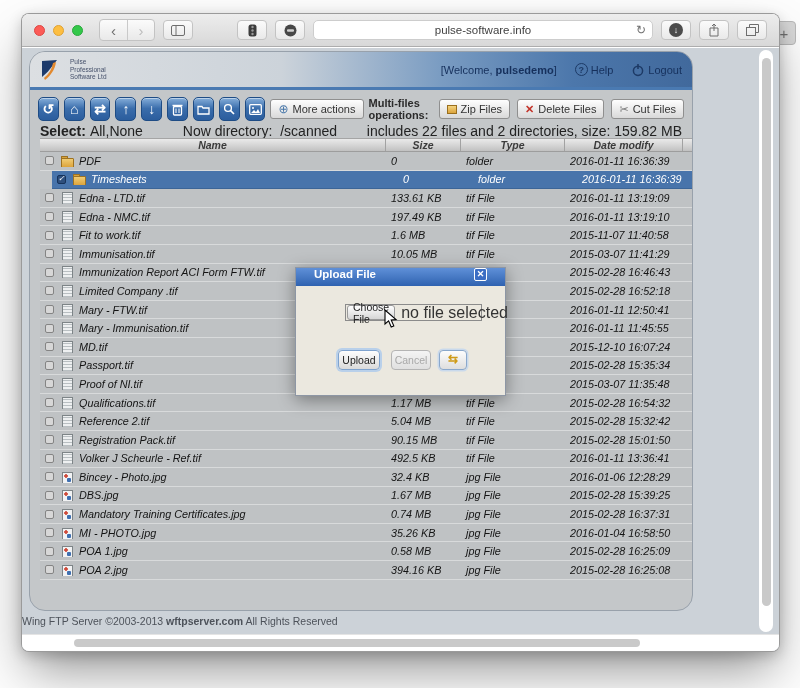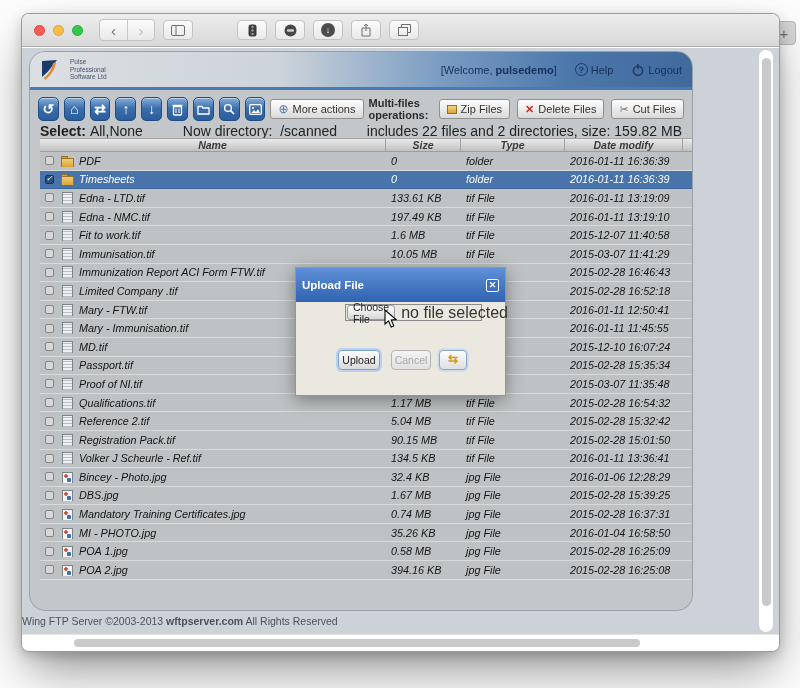--- a/index.html
+++ b/index.html
@@ -74,21 +74,21 @@
   
   .filetable { position:absolute; left:10px; top:86px; width:700px;font-style:italic; }
   .thead { display:flex; height:14px; background:linear-gradient(#eaeaea,#c1c1c1);
     border-top:1px solid #a5a5a5; border-bottom:1px solid #9d9d9d; }
   .th { font-size:10.5px; font-weight:bold; color:#3b3b3b; text-align:center; line-height:13px; border-right:1px solid #a2a2a2; }
   .c-name{ width:346px; } .c-size{ width:75px; } .c-type{ width:104px; } .c-date{ width:118px; } .c-extra{ flex:1; border-right:none; }
   .row { display:flex; height:18.6px; align-items:center; background:#bfc2c4; border-bottom:1px solid #d8dadb; color:#141414; }
   .row .cell { font-size:10.8px; overflow:hidden; white-space:nowrap; }
   .row .c-name { display:flex; align-items:center; padding-left:5px; }
   .row .c-size, .row .c-type, .row .c-date { padding-left:5px; }
-  .row.selected { background:#4874ab; color:#fff; border-bottom-color:#3c6597; }
+  .row.selected { background:#4874ab; color:#fff; border-bottom-color:#3c6597;margin-left:12px; }
   .cb { width:9px; height:9px; background:#d7d7d7; border:1px solid #848484; border-radius:2px; margin-right:7px; flex:none; }
   .cb.checked { background:#2e4f7d; border-color:#17335a; position:relative; }
   .cb.checked::after { content:"✓"; position:absolute; left:0px; top:-2px; color:#fff; font-size:8px; }
   .ficon { width:12px; height:12px; margin-right:6px; flex:none; position:relative; }
   .icon-folder::before { content:""; position:absolute; left:0; top:1px; width:5px; height:3px; background:#d8a33c; border:1px solid #9d7222; border-bottom:none; border-radius:1px 1px 0 0; }
   .icon-folder::after { content:""; position:absolute; left:0; top:3px; width:11px; height:8px; background:linear-gradient(#f0cc74,#dca43c); border:1px solid #9d7222; border-radius:1px; }
   .icon-tif::after { content:""; position:absolute; left:1px; top:0; width:9px; height:11px; border:1px solid #7d8487; background:
     repeating-linear-gradient(#eef0f1 0 1px, #b9bfc2 1px 2px, #eef0f1 2px 3px); }
   .icon-jpg::after { content:""; position:absolute; left:1px; top:1px; width:9px; height:10px; border:1px solid #7d8487;
     background:radial-gradient(circle at 3px 3px, #cf4a3a 0 1.5px, transparent 2px), radial-gradient(circle at 6px 7px, #3f6fb0 0 2px, transparent 2.5px), #f2f3f4; }
@@ -96,22 +96,22 @@
   
   .footer-line { position:absolute; left:0; right:22px; top:567px; font-size:10.5px; color:#4d525a; }
   .vscroll { position:absolute; top:2px; right:6px; width:14px; bottom:19px; background:#fff; border-radius:7px; }
   .vthumb { position:absolute; left:2.5px; top:8px; width:9px; bottom:26px; background:#c9c9c9; border-radius:5px; }
   .hscroll { position:absolute; left:0; right:0; bottom:0; height:17px; background:#fff; border-top:1px solid #e4e4e4; }
   .hthumb { position:absolute; left:52px; top:4px; width:566px; height:8px; background:#c9c9c9; border-radius:4px; }
 
   
   .dialog { position:absolute; left:295px; top:267px; width:211px; height:129px; z-index:40;
     background:#ebe8df; border:1px solid #8d96a4; box-shadow:0 4px 16px rgba(0,0,0,.38); }
-  .dlg-title { height:34px; background:linear-gradient(#5f90d8,#2f62b0); display:flex; align-items:center;
-    padding:0 6px; color:#fff; font-size:11.5px; font-weight:bold; }
+  .dlg-title { height:18px; background:linear-gradient(#5f90d8,#2f62b0); display:flex; 
+    padding:0 18px; color:#fff; font-size:11.5px; font-weight:bold; }
   .dlg-close { margin-left:auto; width:13px; height:13px; background:#3c6ec4; border:1px solid #fff; border-radius:2px;
     color:#fff; font-size:9px; line-height:11px; text-align:center; }
   .filefield { position:absolute; left:49px; top:36px; width:137px; height:17px; border:1px solid #8b8b8b;
     display:flex; align-items:center; background:#ebe8df; }
   .choosebtn { height:15px; margin-left:1px; padding:0 5px; border:1px solid #9a9a9a; border-radius:3px;
     background:linear-gradient(#fefefe,#d6d6d6); font-size:10.5px; color:#222; display:flex; align-items:center; }
   .nofile { font-size:16px; color:#333; margin-left:6px; white-space:nowrap; }
   .dlg-buttons { position:absolute; left:0; right:0; top:82px; height:22px; }
   .upbtn { position:absolute; left:42px; width:42px; height:20px; border:1px solid #7fa3cf; border-radius:4px;
     box-shadow:0 0 0 2px #b9d0ea; background:linear-gradient(#fdfdfd,#dadada); font-size:10.5px; color:#222; text-align:center; line-height:18px; }
@@ -155,20 +155,24 @@
             <circle cx="4.5" cy="6.5" r="1.2" fill="#9a9a9a"></circle>
             <circle cx="4.5" cy="10" r="1.2" fill="#9a9a9a"></circle>
           </svg>
       </div>
       <div class="chrome-btn">
         <svg width="13" height="13" viewBox="0 0 13 13">
             <circle cx="6.5" cy="6.5" r="6" fill="#474747"></circle>
             <rect x="3" y="5.3" width="7" height="2.4" rx="1" fill="#cfcfcf"></rect>
           </svg>
       </div>
+      <div class="urlfield">
+        <span>pulse-software.info</span>
+        <span class="reload">↻</span>
+      </div>
       <div class="chrome-btn">
         <span class="dl-circle">↓</span>
       </div>
       <div class="chrome-btn">
         <svg width="12" height="14" viewBox="0 0 12 14">
             <path d="M2,5 h8 v8 h-8 z" fill="none" stroke="#6e6e6e"></path>
             <line x1="6" y1="1" x2="6" y2="8" stroke="#6e6e6e"></line>
             <path d="M4,3 L6,1 L8,3" fill="none" stroke="#6e6e6e"></path>
           </svg>
       </div>
@@ -345,21 +349,21 @@
           </div>
 
           <div class="row">
             <div class="cell c-name">
               <span class="cb"></span>
               <span class="ficon icon-tif"></span>
               <span class="txt">Fit to work.tif</span>
             </div>
             <div class="cell c-size">1.6 MB</div>
             <div class="cell c-type">tif File</div>
-            <div class="cell c-date">2015-12-07 11:40:58</div>
+            <div class="cell c-date">2015-11-07 11:40:58</div>
             <div class="cell c-extra"></div>
           </div>
 
           <div class="row">
             <div class="cell c-name">
               <span class="cb"></span>
               <span class="ficon icon-tif"></span>
               <span class="txt">Immunisation.tif</span>
             </div>
             <div class="cell c-size">10.05 MB</div>
@@ -488,21 +492,21 @@
             <div class="cell c-date">2015-02-28 15:01:50</div>
             <div class="cell c-extra"></div>
           </div>
 
           <div class="row">
             <div class="cell c-name">
               <span class="cb"></span>
               <span class="ficon icon-tif"></span>
               <span class="txt">Volker J Scheurle - Ref.tif</span>
             </div>
-            <div class="cell c-size">134.5 KB</div>
+            <div class="cell c-size">492.5 KB</div>
             <div class="cell c-type">tif File</div>
             <div class="cell c-date">2016-01-11 13:36:41</div>
             <div class="cell c-extra"></div>
           </div>
 
           <div class="row">
             <div class="cell c-name">
               <span class="cb"></span>
               <span class="ficon icon-jpg"></span>
               <span class="txt">Bincey - Photo.jpg</span>

